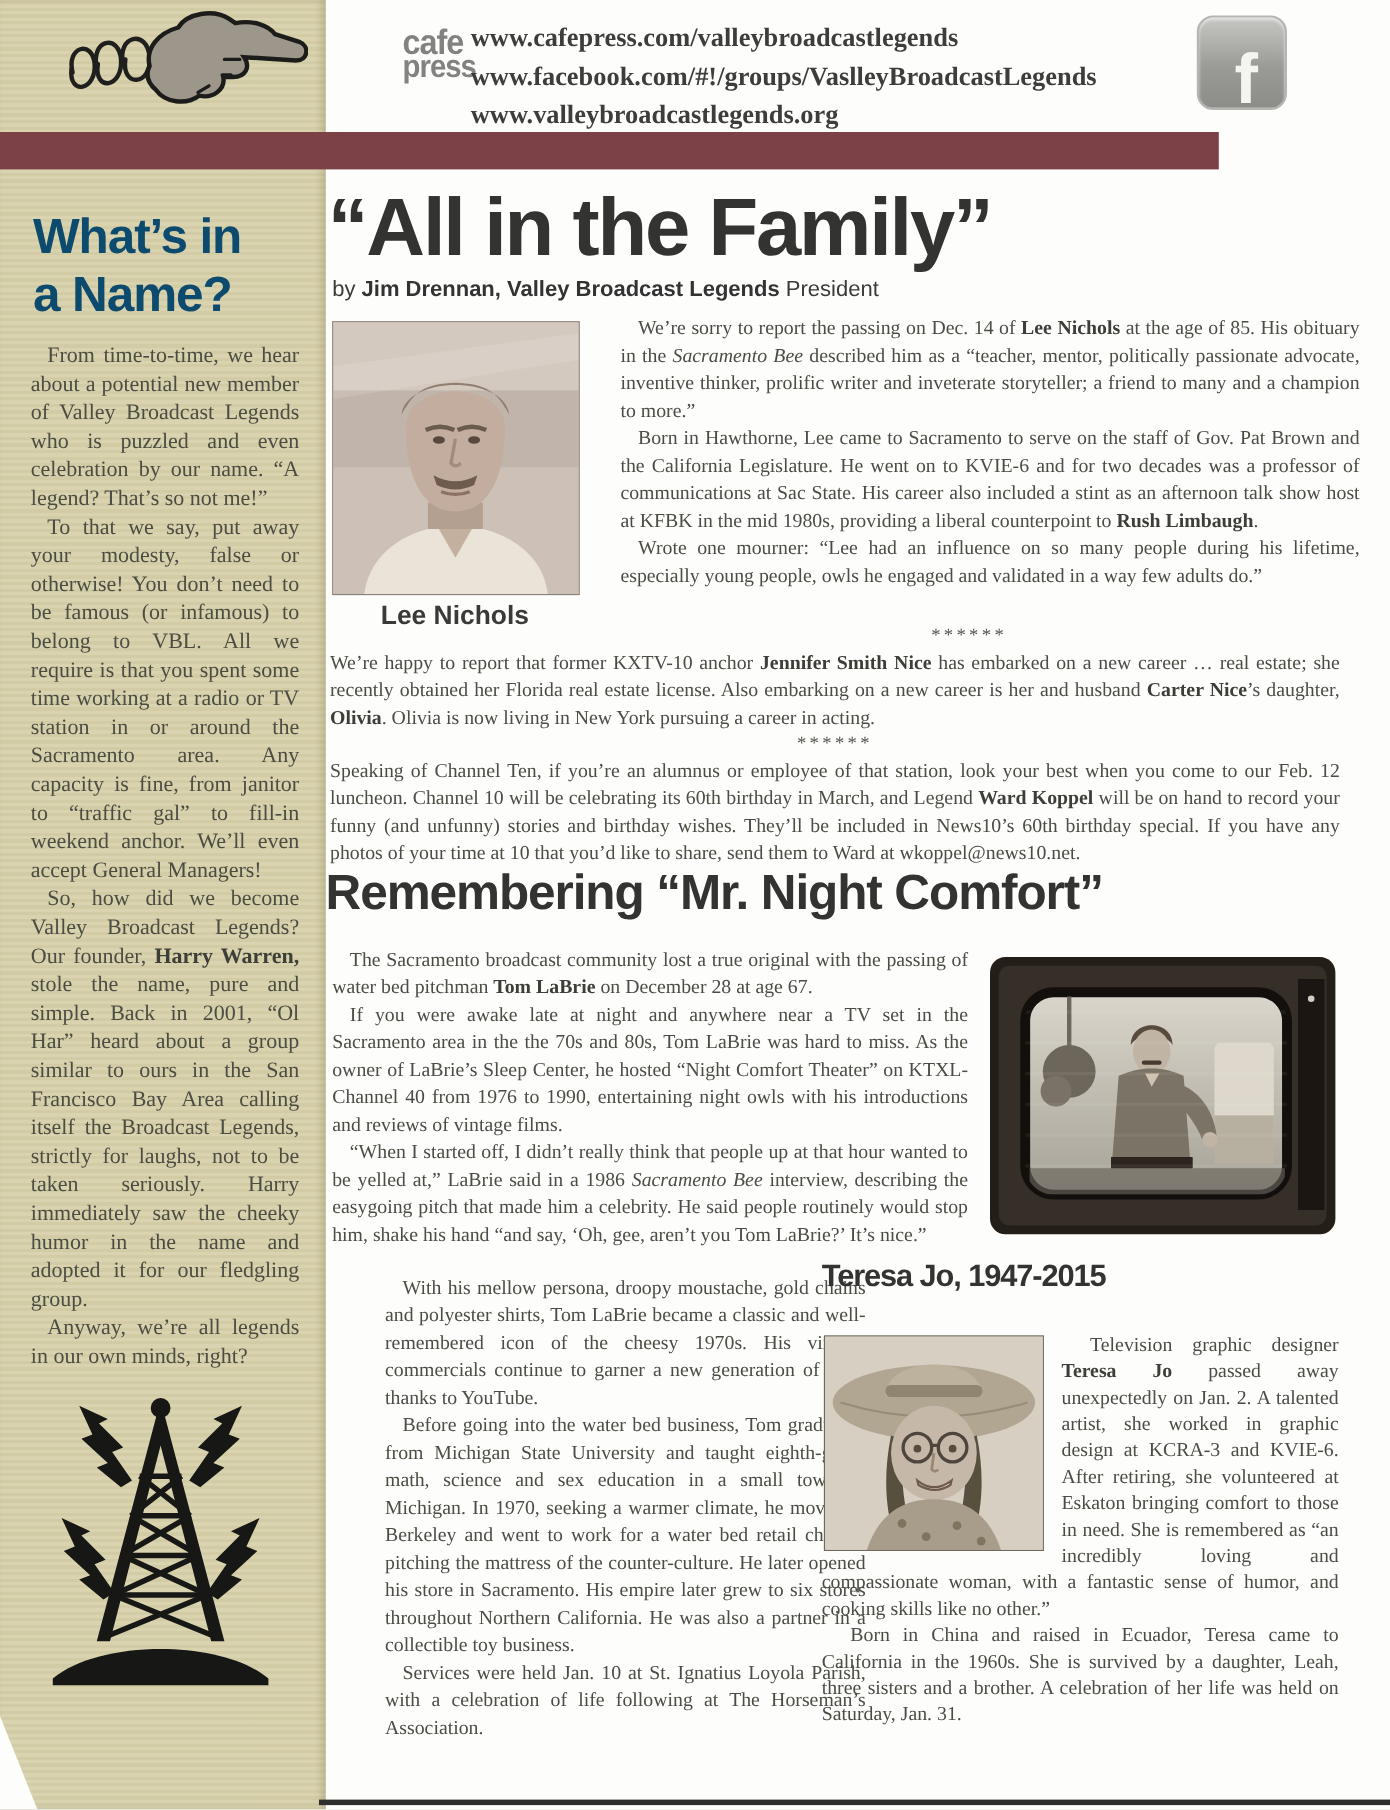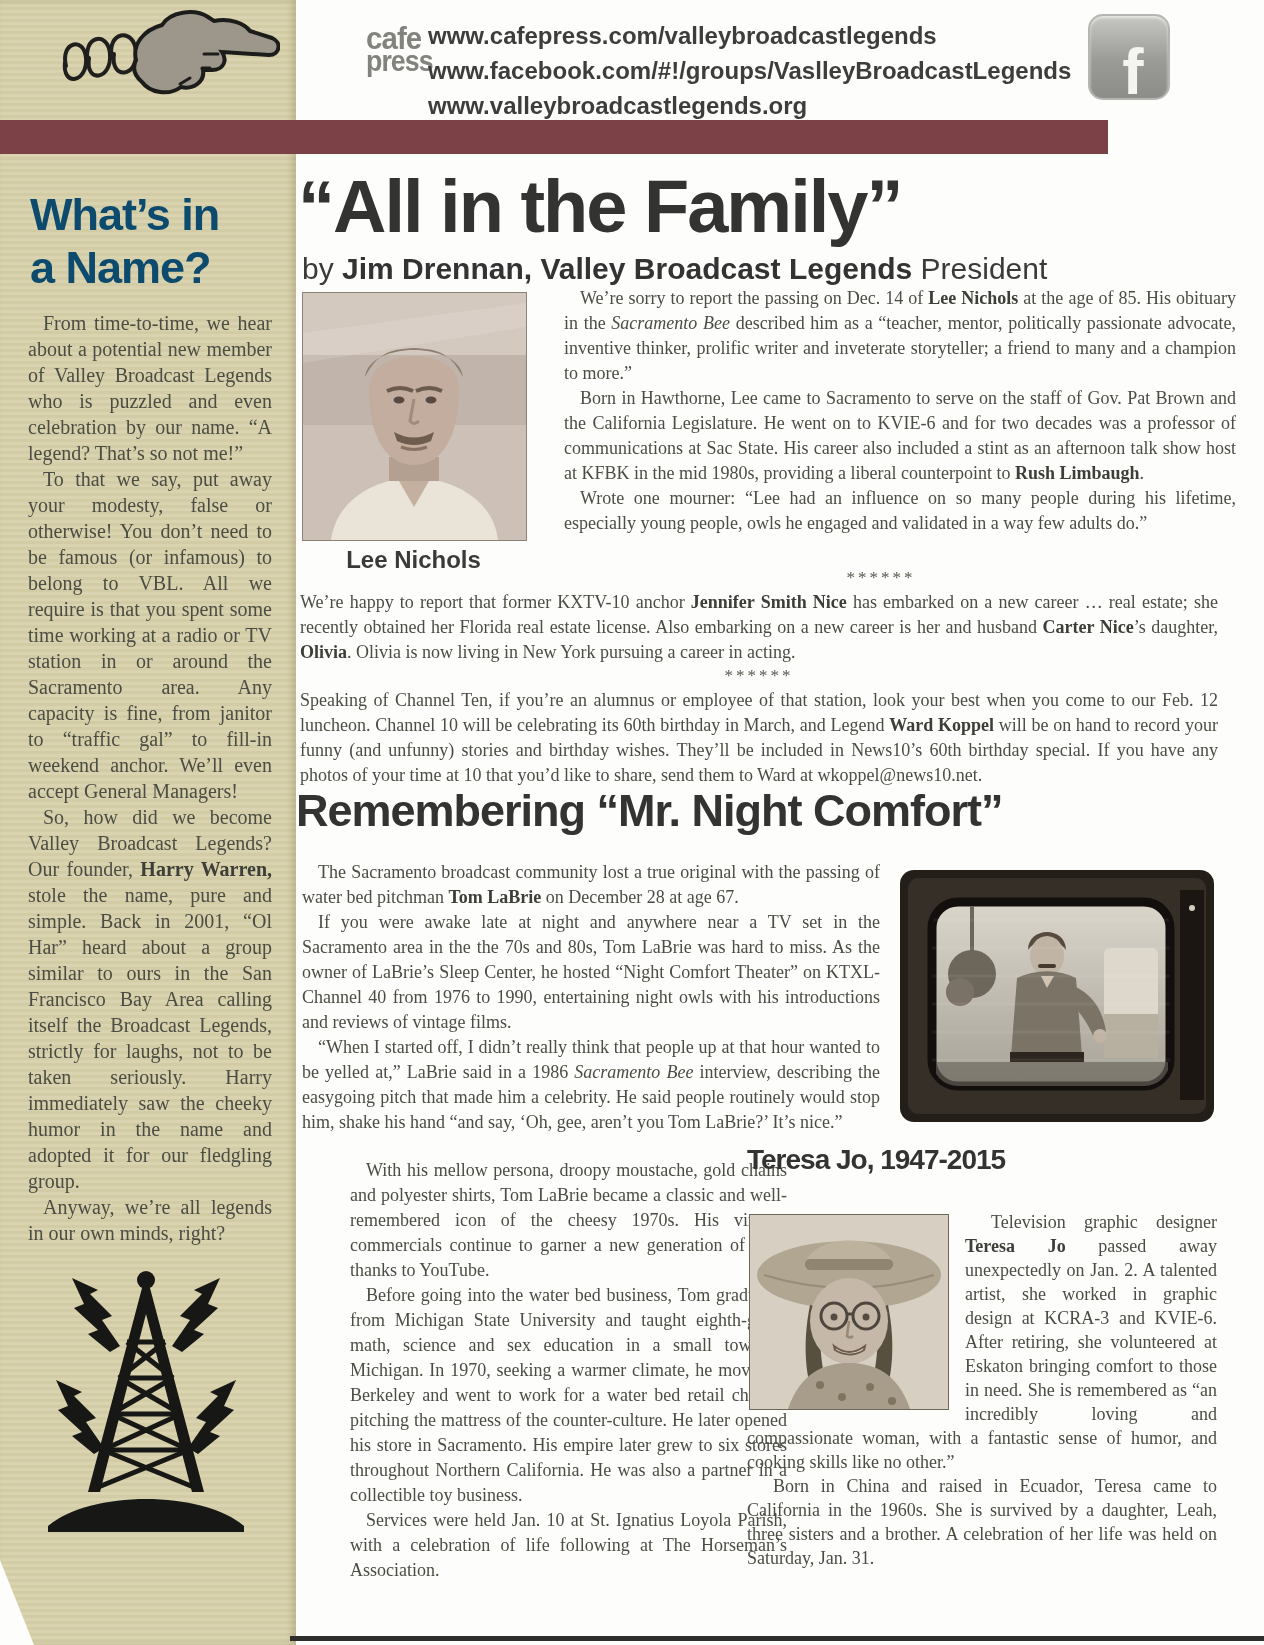--- a/index.html
+++ b/index.html
@@ -11,21 +11,21 @@
       box-shadow:inset -4px 0 6px rgba(110,100,60,.25);}
   .corner-notch{position:absolute;left:0;top:1560px;width:34px;height:85px;background:#fdfdfb;
       clip-path:polygon(0 0,0 100%,100% 100%);}
   .hand-wrap{position:absolute;left:52px;top:6px;width:228px;height:102px;}
   
   .cafepress{position:absolute;left:338px;top:26px;color:#82827e;
       font-family:"Liberation Sans",sans-serif;font-weight:bold;line-height:.8;letter-spacing:-1px;margin-left:28px;}
   .cafepress .l1{font-size:32px;display:block;transform:scaleX(.92);transform-origin:left;}
   .cafepress .l2{font-size:29px;display:block;margin-top:-2px;transform:scaleX(.92);transform-origin:left;}
   .urls{position:absolute;left:428px;top:18px;width:660px;
-      font-family:Liberation Sans, sans-serif;font-weight:bold;font-size:24px;line-height:35px;color:#3d3d3b;}
+      font-family:Liberation Serif, serif;font-weight:bold;font-size:24px;line-height:35px;color:#3d3d3b;}
   .fb{position:absolute;left:1088px;top:14px;width:78px;height:82px;border-radius:15px;
       background:linear-gradient(180deg,#c6c6c3 0%,#9a9a96 55%,#8c8c88 100%);
       border:2px solid #b5b5b1;box-shadow:inset 0 2px 3px rgba(255,255,255,.6);
       display:flex;align-items:flex-end;justify-content:center;overflow:hidden;}
   .fb span{font-family:"Liberation Sans",sans-serif;font-weight:bold;font-size:64px;color:#f4f4f1;
       line-height:.78;margin-right:-8px;}
   .maroon-bar{position:absolute;left:0;top:120px;width:1108px;height:34px;background:#7b4146;}
   
   .sb-title{position:absolute;left:30px;top:188px;width:250px;color:#0c4a6e;
       font-family:"Liberation Sans",sans-serif;font-weight:bold;font-size:45px;line-height:1.18;letter-spacing:-1px;}
@@ -36,21 +36,21 @@
   
   .headline{position:absolute;font-family:"Liberation Sans",sans-serif;font-weight:bold;color:#333331;line-height:1;}
   .body-block{position:absolute;font-size:18px;line-height:25px;color:#4a4d44;text-align:justify;hyphens:auto;}
   .body-block .para{text-indent:16px;}
   .r-b{font-weight:bold;color:#3c3e37;}
   .r-i{font-style:italic;}
   .sep{position:absolute;font-size:17px;letter-spacing:3px;color:#55584f;text-align:center;}
   
   .h-family{left:298px;top:170px;font-size:74px;letter-spacing:-2px;}
   .byline{position:absolute;left:302px;top:252px;font-family:"Liberation Sans",sans-serif;
-      font-size:30px;color:#3a3a38;}
+      font-size:20px;color:#3a3a38;}
   .byline .r-b{color:#333;}
   .lee-photo{position:absolute;left:302px;top:292px;width:223px;height:247px;border:1px solid #8a8178;
       background:#c9beb4;}
   .lee-cap{position:absolute;left:302px;top:546px;width:223px;text-align:center;
       font-family:"Liberation Sans",sans-serif;font-weight:bold;font-size:24px;color:#3a3a38;}
   
   .h-night{left:296px;top:788px;font-size:45px;letter-spacing:-1px;}
   .tv-photo{position:absolute;left:898px;top:864px;width:318px;height:262px;}
   
   .h-teresa{left:747px;top:1146px;font-size:28px;letter-spacing:-1px;}

